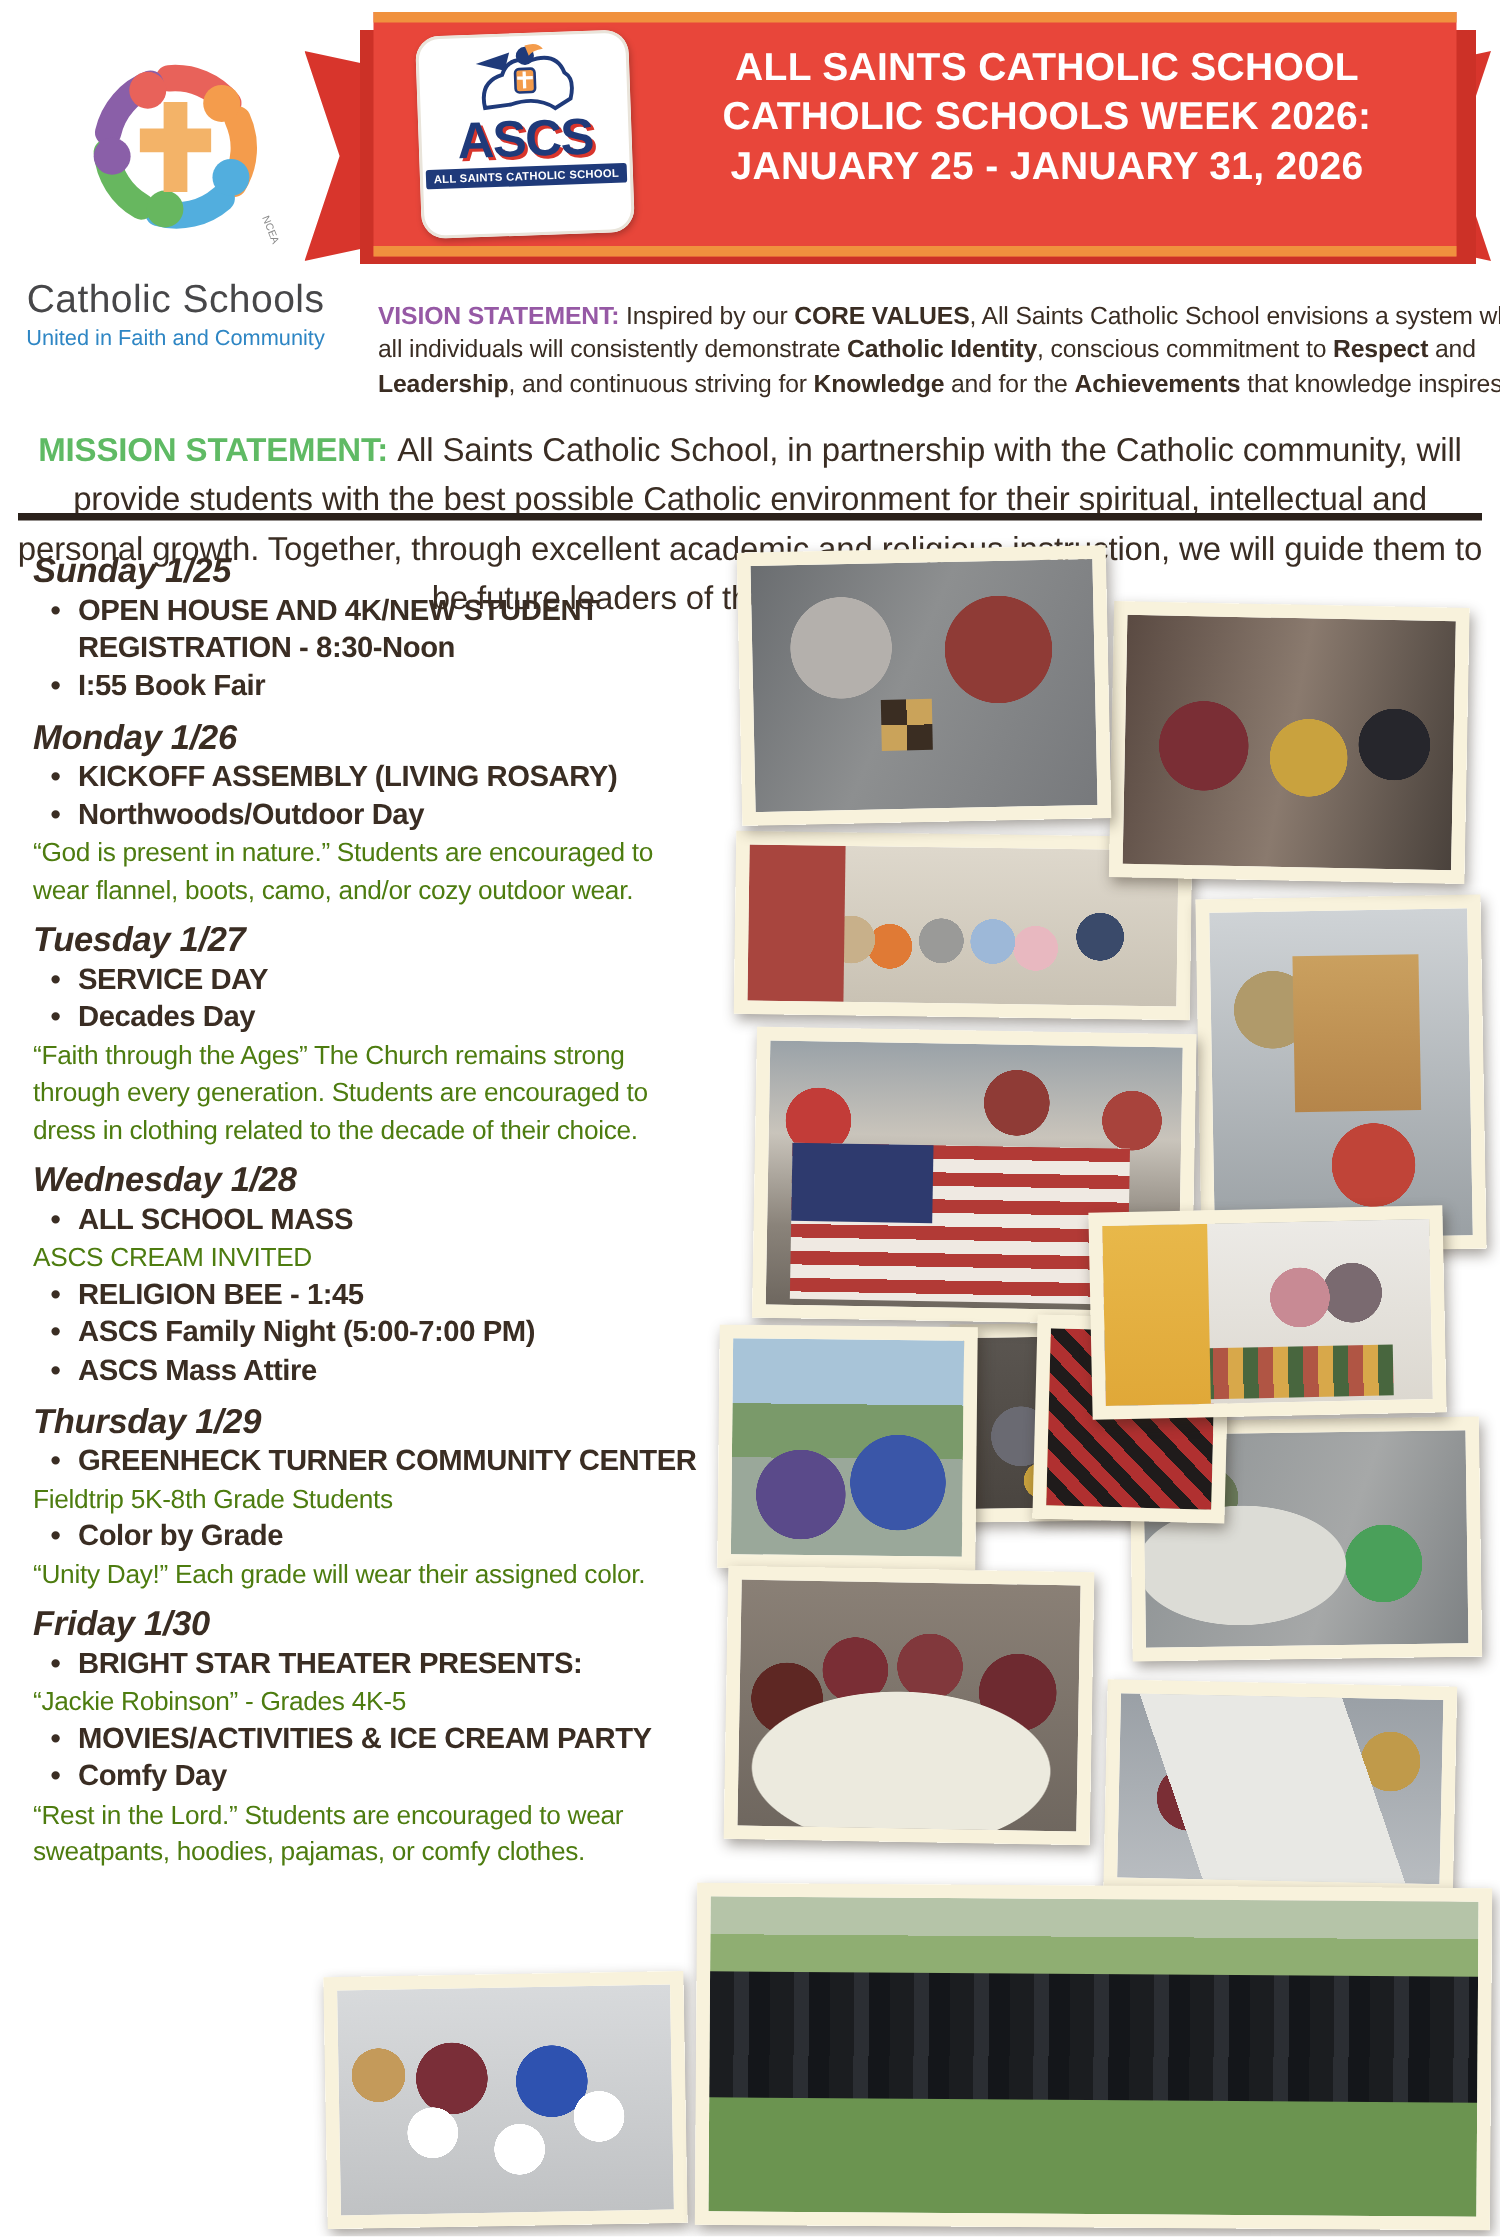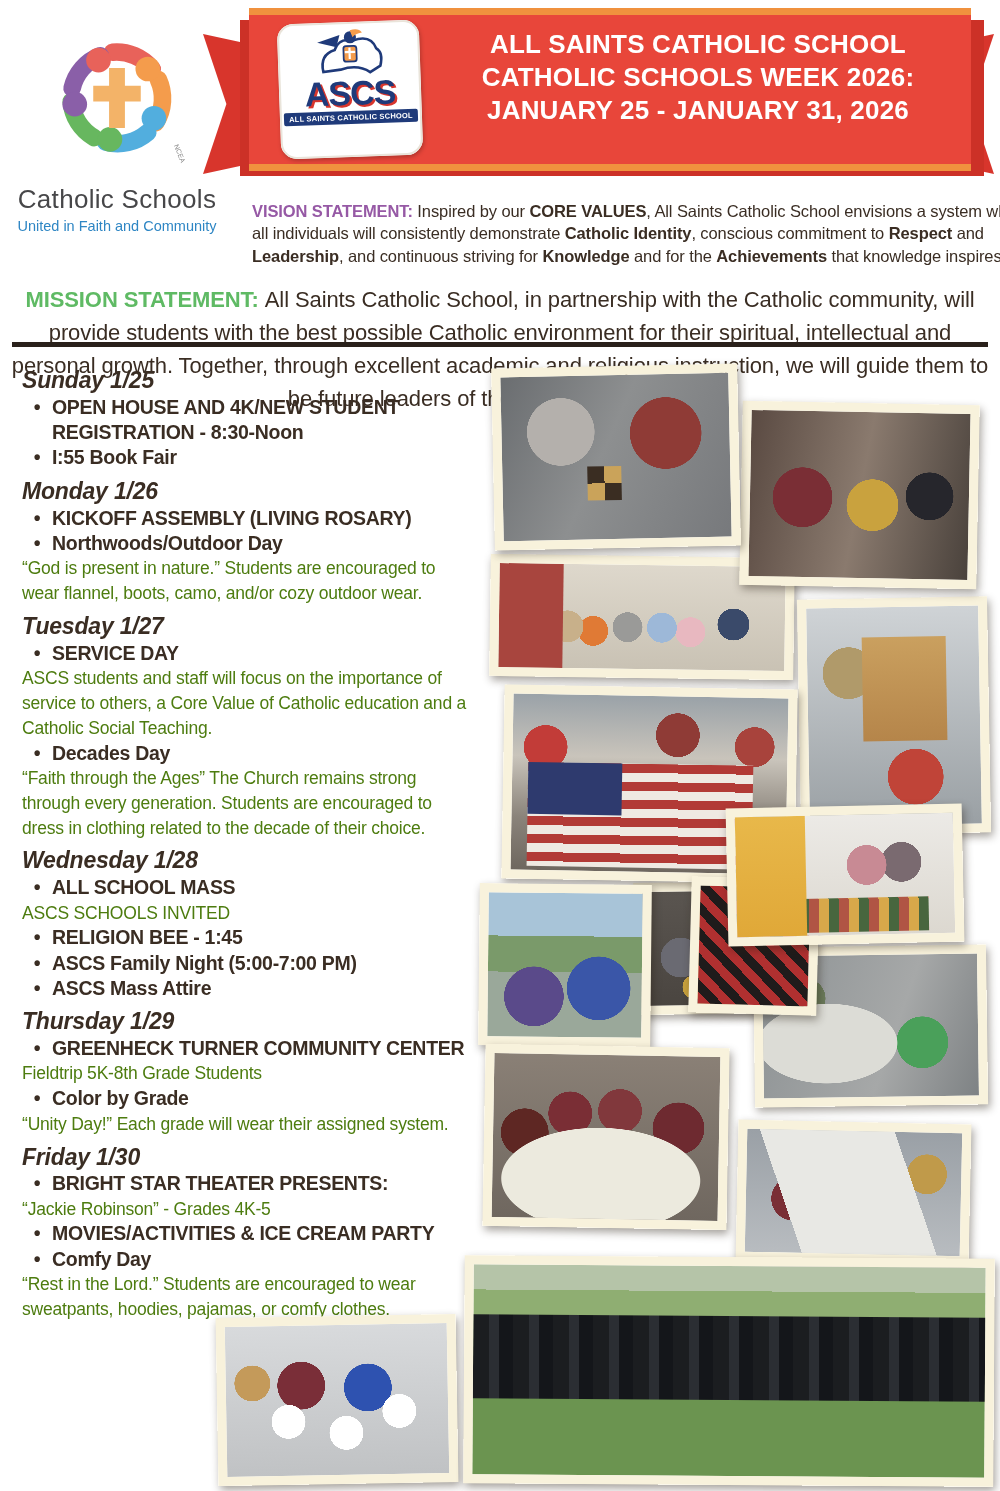--- a/index.html
+++ b/index.html
@@ -220,32 +220,31 @@
       <div class="it-bold">
         <span class="blt">•</span>
         <span>Northwoods/Outdoor Day</span>
       </div>
       <div class="it-note">“God is present in nature.” Students are encouraged to wear flannel, boots, camo, and/or cozy outdoor wear.</div>
       <div class="day">Tuesday 1/27</div>
       <div class="it-caps">
         <span class="blt">•</span>
         <span>SERVICE DAY</span>
       </div>
-      <div class="it-note">ASCS students and staff will focus on the importance of service to others, a Core Value of Catholic education and a Catholic Social Teaching.</div>
       <div class="it-bold">
         <span class="blt">•</span>
         <span>Decades Day</span>
       </div>
       <div class="it-note">“Faith through the Ages” The Church remains strong through every generation. Students are encouraged to dress in clothing related to the decade of their choice.</div>
       <div class="day">Wednesday 1/28</div>
       <div class="it-caps">
         <span class="blt">•</span>
         <span>ALL SCHOOL MASS</span>
       </div>
-      <div class="it-note">ASCS SCHOOLS INVITED</div>
+      <div class="it-note">ASCS CREAM INVITED</div>
       <div class="it-caps">
         <span class="blt">•</span>
         <span>RELIGION BEE - 1:45</span>
       </div>
       <div class="it-bold">
         <span class="blt">•</span>
         <span>ASCS Family Night (5:00-7:00 PM)</span>
       </div>
       <div class="it-bold">
         <span class="blt">•</span>
@@ -254,21 +253,21 @@
       <div class="day">Thursday 1/29</div>
       <div class="it-caps">
         <span class="blt">•</span>
         <span>GREENHECK TURNER COMMUNITY CENTER</span>
       </div>
       <div class="it-note">Fieldtrip 5K-8th Grade Students</div>
       <div class="it-bold">
         <span class="blt">•</span>
         <span>Color by Grade</span>
       </div>
-      <div class="it-note">“Unity Day!” Each grade will wear their assigned system.</div>
+      <div class="it-note">“Unity Day!” Each grade will wear their assigned color.</div>
       <div class="day">Friday 1/30</div>
       <div class="it-caps">
         <span class="blt">•</span>
         <span>BRIGHT STAR THEATER PRESENTS:</span>
       </div>
       <div class="it-note">“Jackie Robinson” - Grades 4K-5</div>
       <div class="it-caps">
         <span class="blt">•</span>
         <span>MOVIES/ACTIVITIES &amp; ICE CREAM PARTY</span>
       </div>

